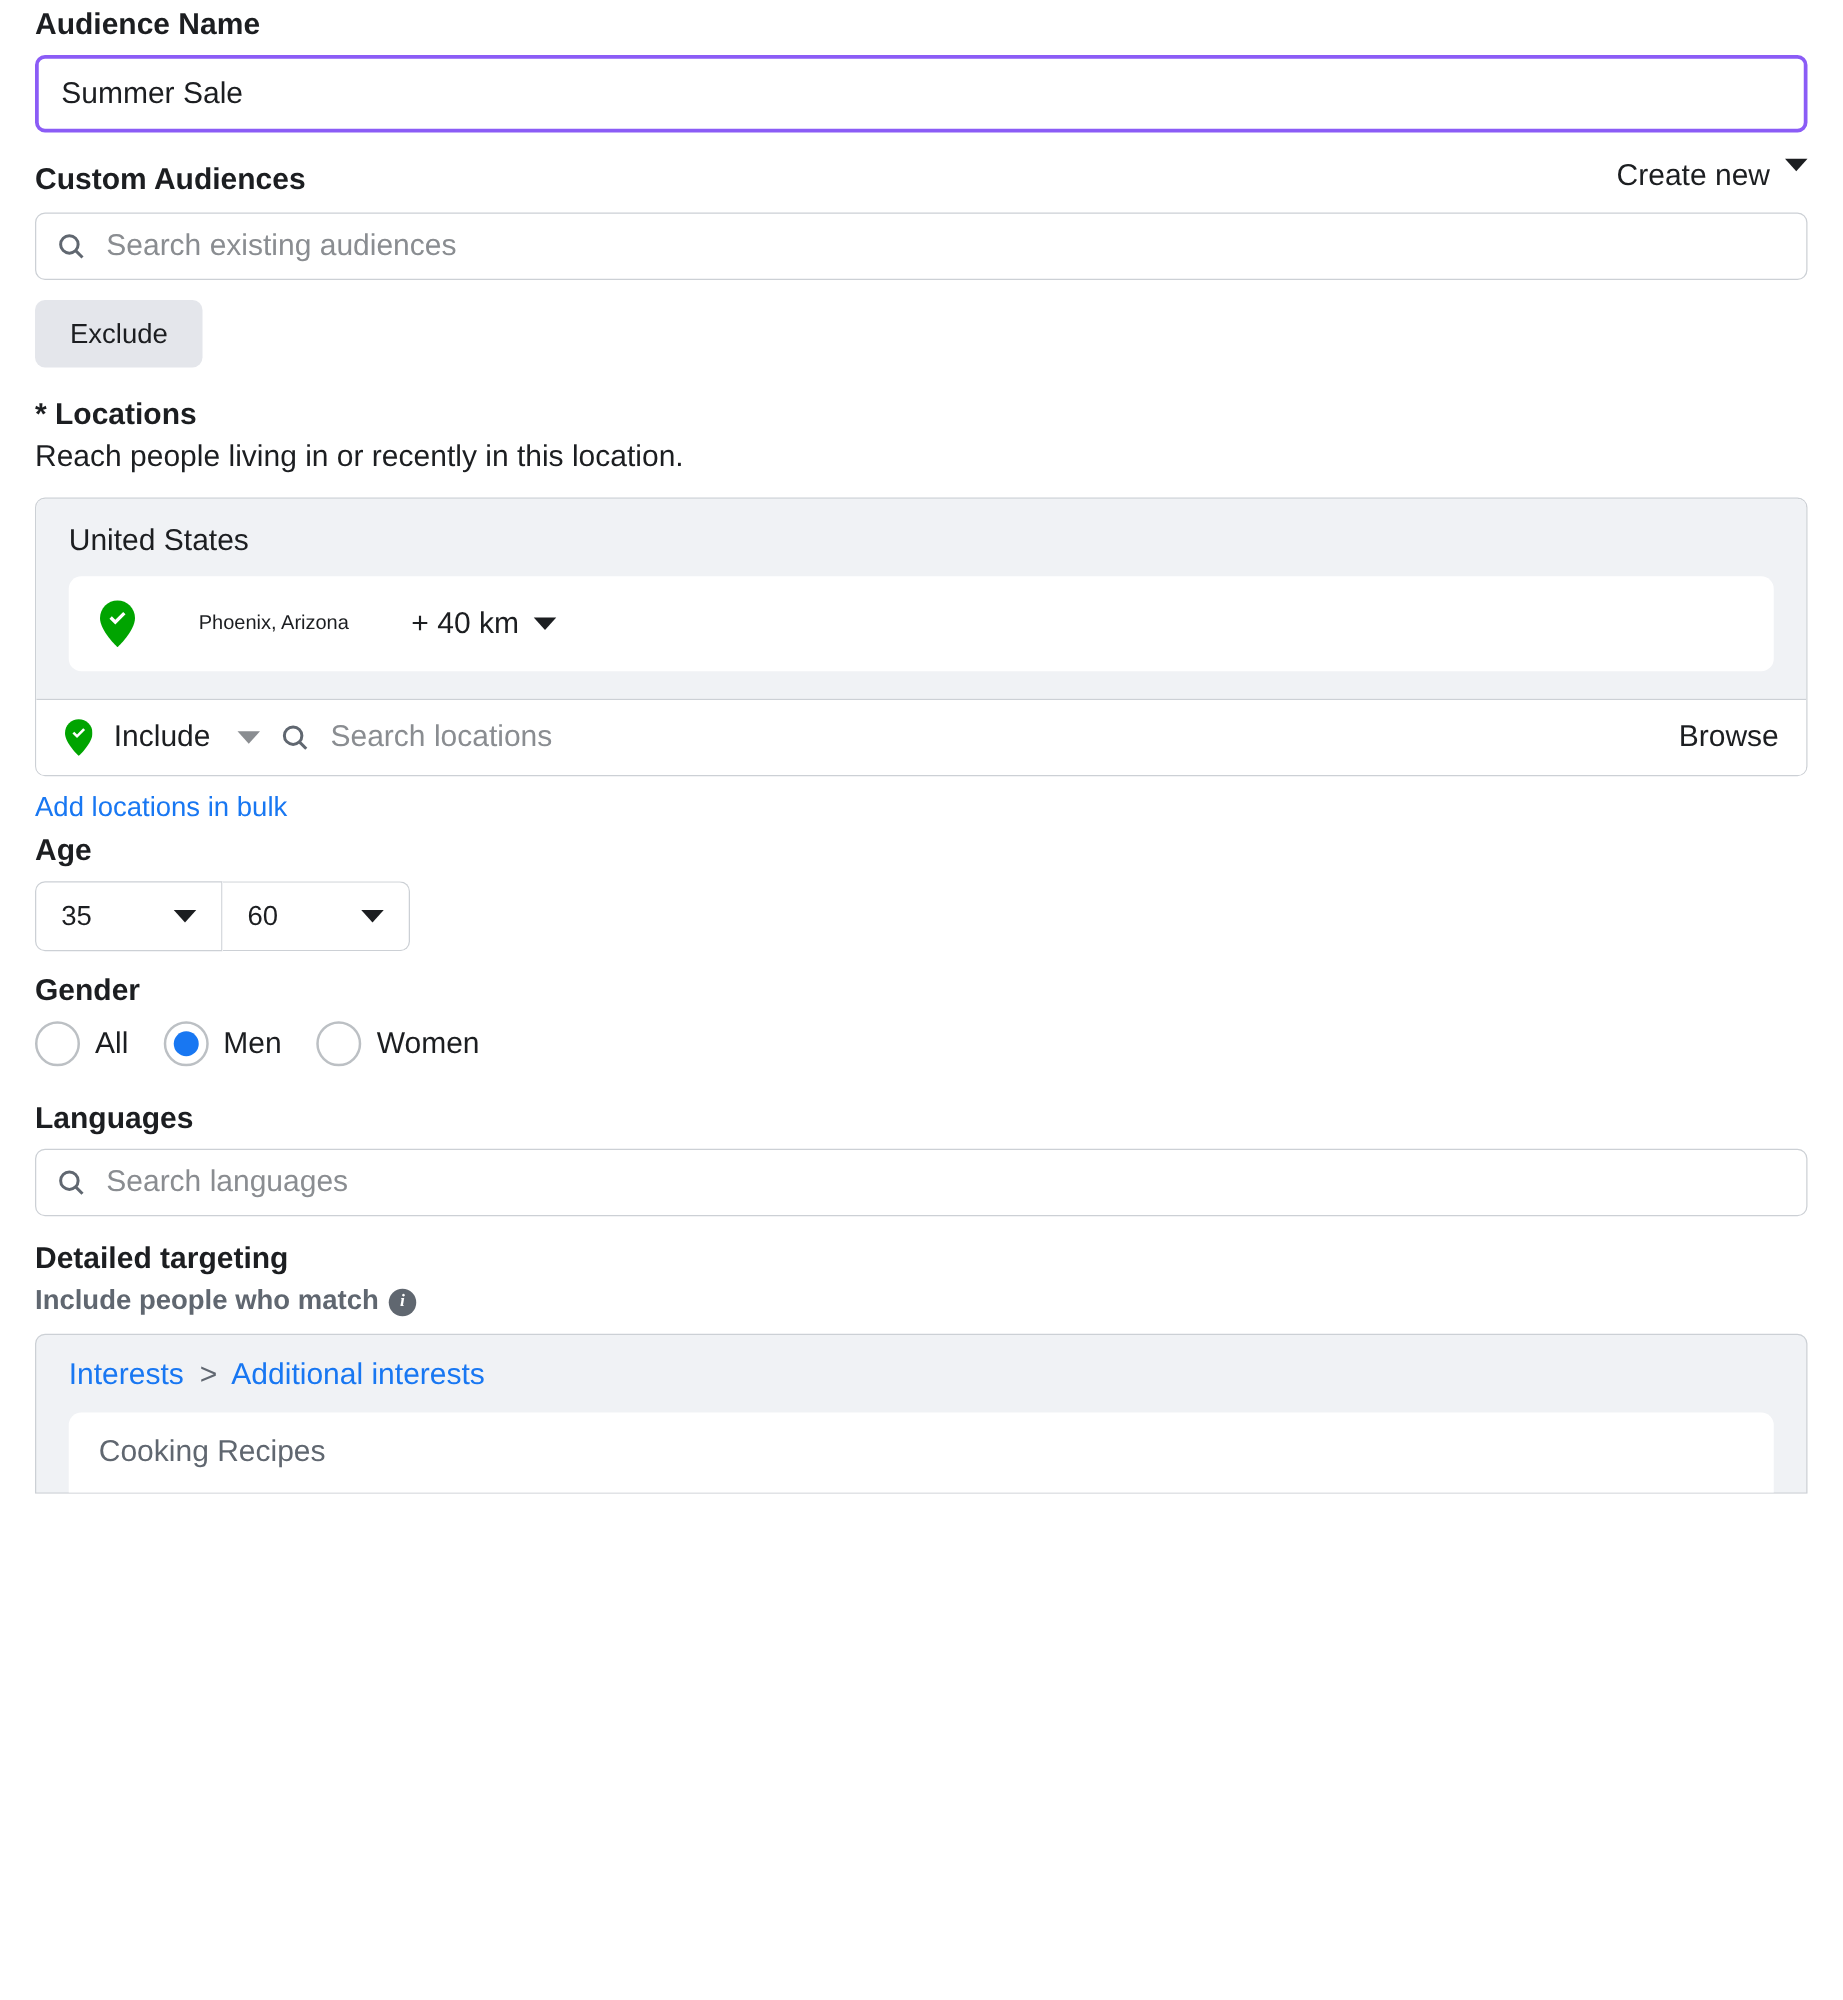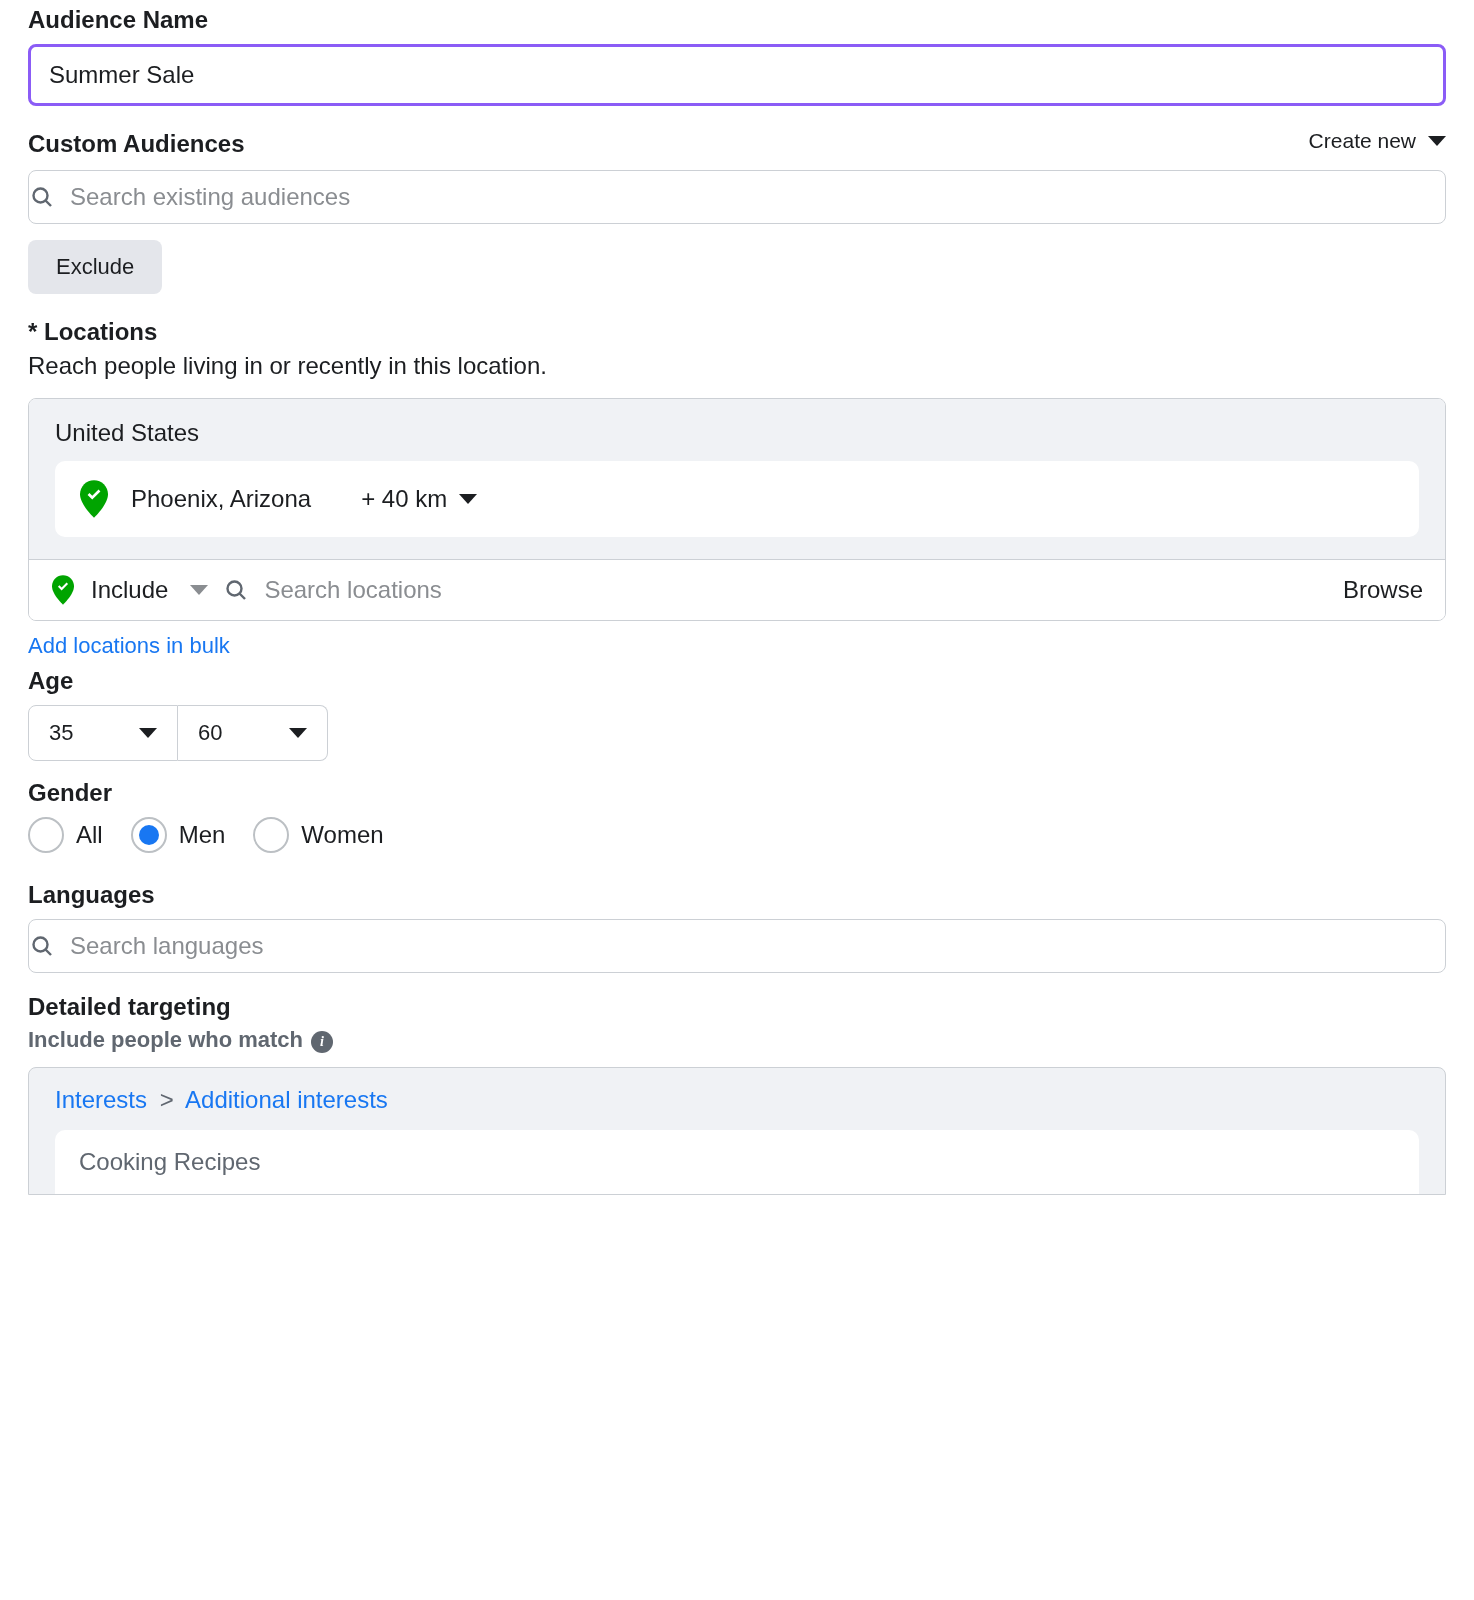--- a/index.html
+++ b/index.html
@@ -43,33 +43,32 @@
     font-family: inherit;
   }
   .text-input::placeholder { color: #8a8d91; }
   .row-between {
     display: flex;
     justify-content: space-between;
     align-items: center;
   }
   .create-new {
     display: inline-flex;
-    align-items: center;
     gap: 12px;
-    font-size: 21px;
+    font-size: 24px;
     color: #1c1e21;
     cursor: pointer;
   }
   .search-box {
     display: flex;
     align-items: center;
     width: 100%;
     border: 1px solid #ccd0d5;
     border-radius: 8px;
-    padding: 12px 1px;
+    padding: 12px 16px;
     gap: 16px;
     background: #fff;
   }
   .search-box input {
     border: none;
     outline: none;
     flex: 1;
     font-size: 24px;
     font-family: inherit;
     color: #1c1e21;
@@ -112,21 +111,21 @@
     padding: 18px 24px;
     display: flex;
     align-items: center;
     gap: 22px;
   }
   .pin-icon {
     width: 30px; height: 40px;
     display: inline-flex;
     align-items: center; justify-content: center;
   }
-  .loc-name { font-size: 24px; }
+  .loc-name { font-size: 16px; margin-left: 28px; }
   .loc-radius {
     margin-left: 28px;
     font-size: 24px;
     display: inline-flex;
     align-items: center;
     gap: 12px;
   }
   .loc-panel-bottom {
     display: flex;
     align-items: center;

